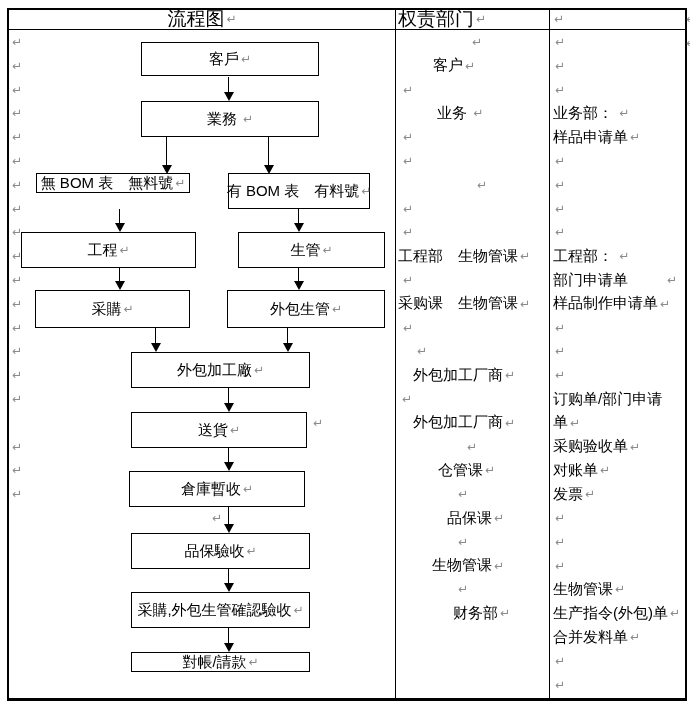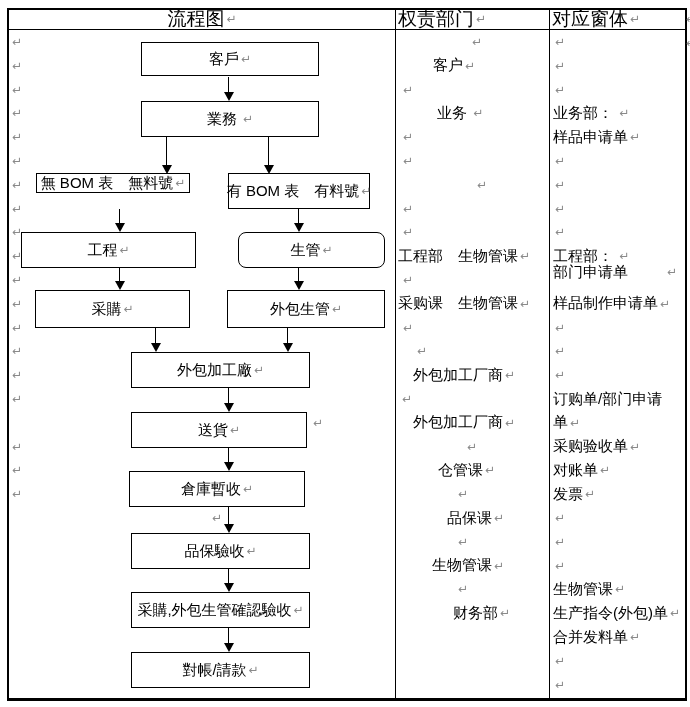--- a/index.html
+++ b/index.html
@@ -34,38 +34,38 @@
   <div class="vline" style="left:549px;top:8px;height:692px;"></div>
   <div class="hline" style="left:8px;top:29px;width:678px;"></div>
 
   <div class="hcell center" style="left:9px;top:8px;width:386px;">
     <span>流程图</span><span class="pmark">↵</span>
   </div>
   <div class="hcell" style="left:398px;top:8px;width:148px;">
     <span>权责部门</span><span class="pmark">↵</span>
   </div>
   <div class="hcell" style="left:552px;top:8px;width:132px;">
-    <span>对应窗体</span><span class="pmark">↵</span>
+    <span class="pmark">↵</span>
   </div>
 
   <div id="flowchart" style="position:absolute;left:0;top:0;width:395px;height:707px;">
       <div class="fbox" style="left: 141px; top: 42px; width: 178px; height: 34px;"><span>客戶</span><span class="pmark">↵</span></div>
       <div class="fbox" style="left: 141px; top: 101px; width: 178px; height: 36px;"><span>業務 </span><span class="pmark">↵</span></div>
       <div class="fbox" style="left: 36px; top: 173px; width: 154px; height: 20px;"><span>無 BOM 表　無料號</span><span class="pmark">↵</span></div>
       <div class="fbox" style="left: 228px; top: 173px; width: 142px; height: 36px;"><span>有 BOM 表　有料號</span><span class="pmark">↵</span></div>
       <div class="fbox" style="left: 21px; top: 232px; width: 175px; height: 36px;"><span>工程</span><span class="pmark">↵</span></div>
-      <div class="fbox" style="left: 238px; top: 232px; width: 147px; height: 36px; border-radius: 8px;"><span>生管</span><span class="pmark">↵</span></div>
+      <div class="fbox" style="left: 238px; top: 232px; width: 147px; height: 36px;"><span>生管</span><span class="pmark">↵</span></div>
       <div class="fbox" style="left: 35px; top: 290px; width: 155px; height: 38px;"><span>采購</span><span class="pmark">↵</span></div>
       <div class="fbox" style="left: 227px; top: 290px; width: 158px; height: 38px;"><span>外包生管</span><span class="pmark">↵</span></div>
       <div class="fbox" style="left: 131px; top: 352px; width: 179px; height: 36px;"><span>外包加工廠</span><span class="pmark">↵</span></div>
       <div class="fbox" style="left: 131px; top: 412px; width: 176px; height: 36px;"><span>送貨</span><span class="pmark">↵</span></div>
       <div class="fbox" style="left: 129px; top: 471px; width: 176px; height: 36px;"><span>倉庫暫收</span><span class="pmark">↵</span></div>
       <div class="fbox" style="left: 131px; top: 533px; width: 179px; height: 36px;"><span>品保驗收</span><span class="pmark">↵</span></div>
       <div class="fbox" style="left: 131px; top: 592px; width: 179px; height: 36px;"><span>采購,外包生管確認驗收</span><span class="pmark">↵</span></div>
-      <div class="fbox" style="left: 131px; top: 652px; width: 179px; height: 36px;"><span>對帳/請款</span><span class="pmark">↵</span></div>
+      <div class="fbox" style="left: 131px; top: 652px; width: 179px; height: 20px;"><span>對帳/請款</span><span class="pmark">↵</span></div>
       <div class="aline" style="left: 228px; top: 77px; height: 15px;"></div>
       <div class="ahead" style="left: 223.5px; top: 92px;"></div>
       <div class="aline" style="left: 166px; top: 137px; height: 28px;"></div>
       <div class="ahead" style="left: 161.5px; top: 165px;"></div>
       <div class="aline" style="left: 268px; top: 137px; height: 28px;"></div>
       <div class="ahead" style="left: 263.5px; top: 165px;"></div>
       <div class="aline" style="left: 119px; top: 209px; height: 14px;"></div>
       <div class="ahead" style="left: 114.5px; top: 223px;"></div>
       <div class="aline" style="left: 298px; top: 209px; height: 14px;"></div>
       <div class="ahead" style="left: 293.5px; top: 223px;"></div>
@@ -145,21 +145,21 @@
       <div class="tline" style="top: 30px; padding-left: 3px;"><span></span><span class="pmark">↵</span></div>
       <div class="tline" style="top: 53.8px; padding-left: 3px;"><span></span><span class="pmark">↵</span></div>
       <div class="tline" style="top: 77.6px; padding-left: 3px;"><span></span><span class="pmark">↵</span></div>
       <div class="tline" style="top: 101.4px; padding-left: 3px;"><span>业务部： </span><span class="pmark">↵</span></div>
       <div class="tline" style="top: 125.2px; padding-left: 3px;"><span>样品申请单</span><span class="pmark">↵</span></div>
       <div class="tline" style="top: 149px; padding-left: 3px;"><span></span><span class="pmark">↵</span></div>
       <div class="tline" style="top: 172.8px; padding-left: 3px;"><span></span><span class="pmark">↵</span></div>
       <div class="tline" style="top: 196.6px; padding-left: 3px;"><span></span><span class="pmark">↵</span></div>
       <div class="tline" style="top: 220.4px; padding-left: 3px;"><span></span><span class="pmark">↵</span></div>
       <div class="tline" style="top: 244.2px; padding-left: 3px;"><span>工程部： </span><span class="pmark">↵</span></div>
-      <div class="tline" style="top: 260px; padding-left: 3px; gap: 37px;"><span>部门申请单</span><span class="pmark">↵</span></div>
+      <div class="tline" style="top: 268px; padding-left: 3px; gap: 37px;"><span>部门申请单</span><span class="pmark">↵</span></div>
       <div class="tline" style="top: 291.8px; padding-left: 3px; text-align: center;"><span>样品制作申请单</span><span class="pmark">↵</span></div>
       <div class="tline" style="top: 315.6px; padding-left: 3px;"><span></span><span class="pmark">↵</span></div>
       <div class="tline" style="top: 339.4px; padding-left: 3px;"><span></span><span class="pmark">↵</span></div>
       <div class="tline" style="top: 363.2px; padding-left: 3px;"><span class="pmark">↵</span></div>
       <div class="tline" style="top: 387px; padding-left: 3px;"><span>订购单/部门申请</span></div>
       <div class="tline" style="top: 410.8px; padding-left: 3px;"><span>单</span><span class="pmark">↵</span></div>
       <div class="tline" style="top: 434.6px; padding-left: 3px;"><span>采购验收单</span><span class="pmark">↵</span></div>
       <div class="tline" style="top: 458.4px; padding-left: 3px;"><span>对账单</span><span class="pmark">↵</span></div>
       <div class="tline" style="top: 482.2px; padding-left: 3px;"><span>发票</span><span class="pmark">↵</span></div>
       <div class="tline" style="top: 506px; padding-left: 3px;"><span></span><span class="pmark">↵</span></div>

